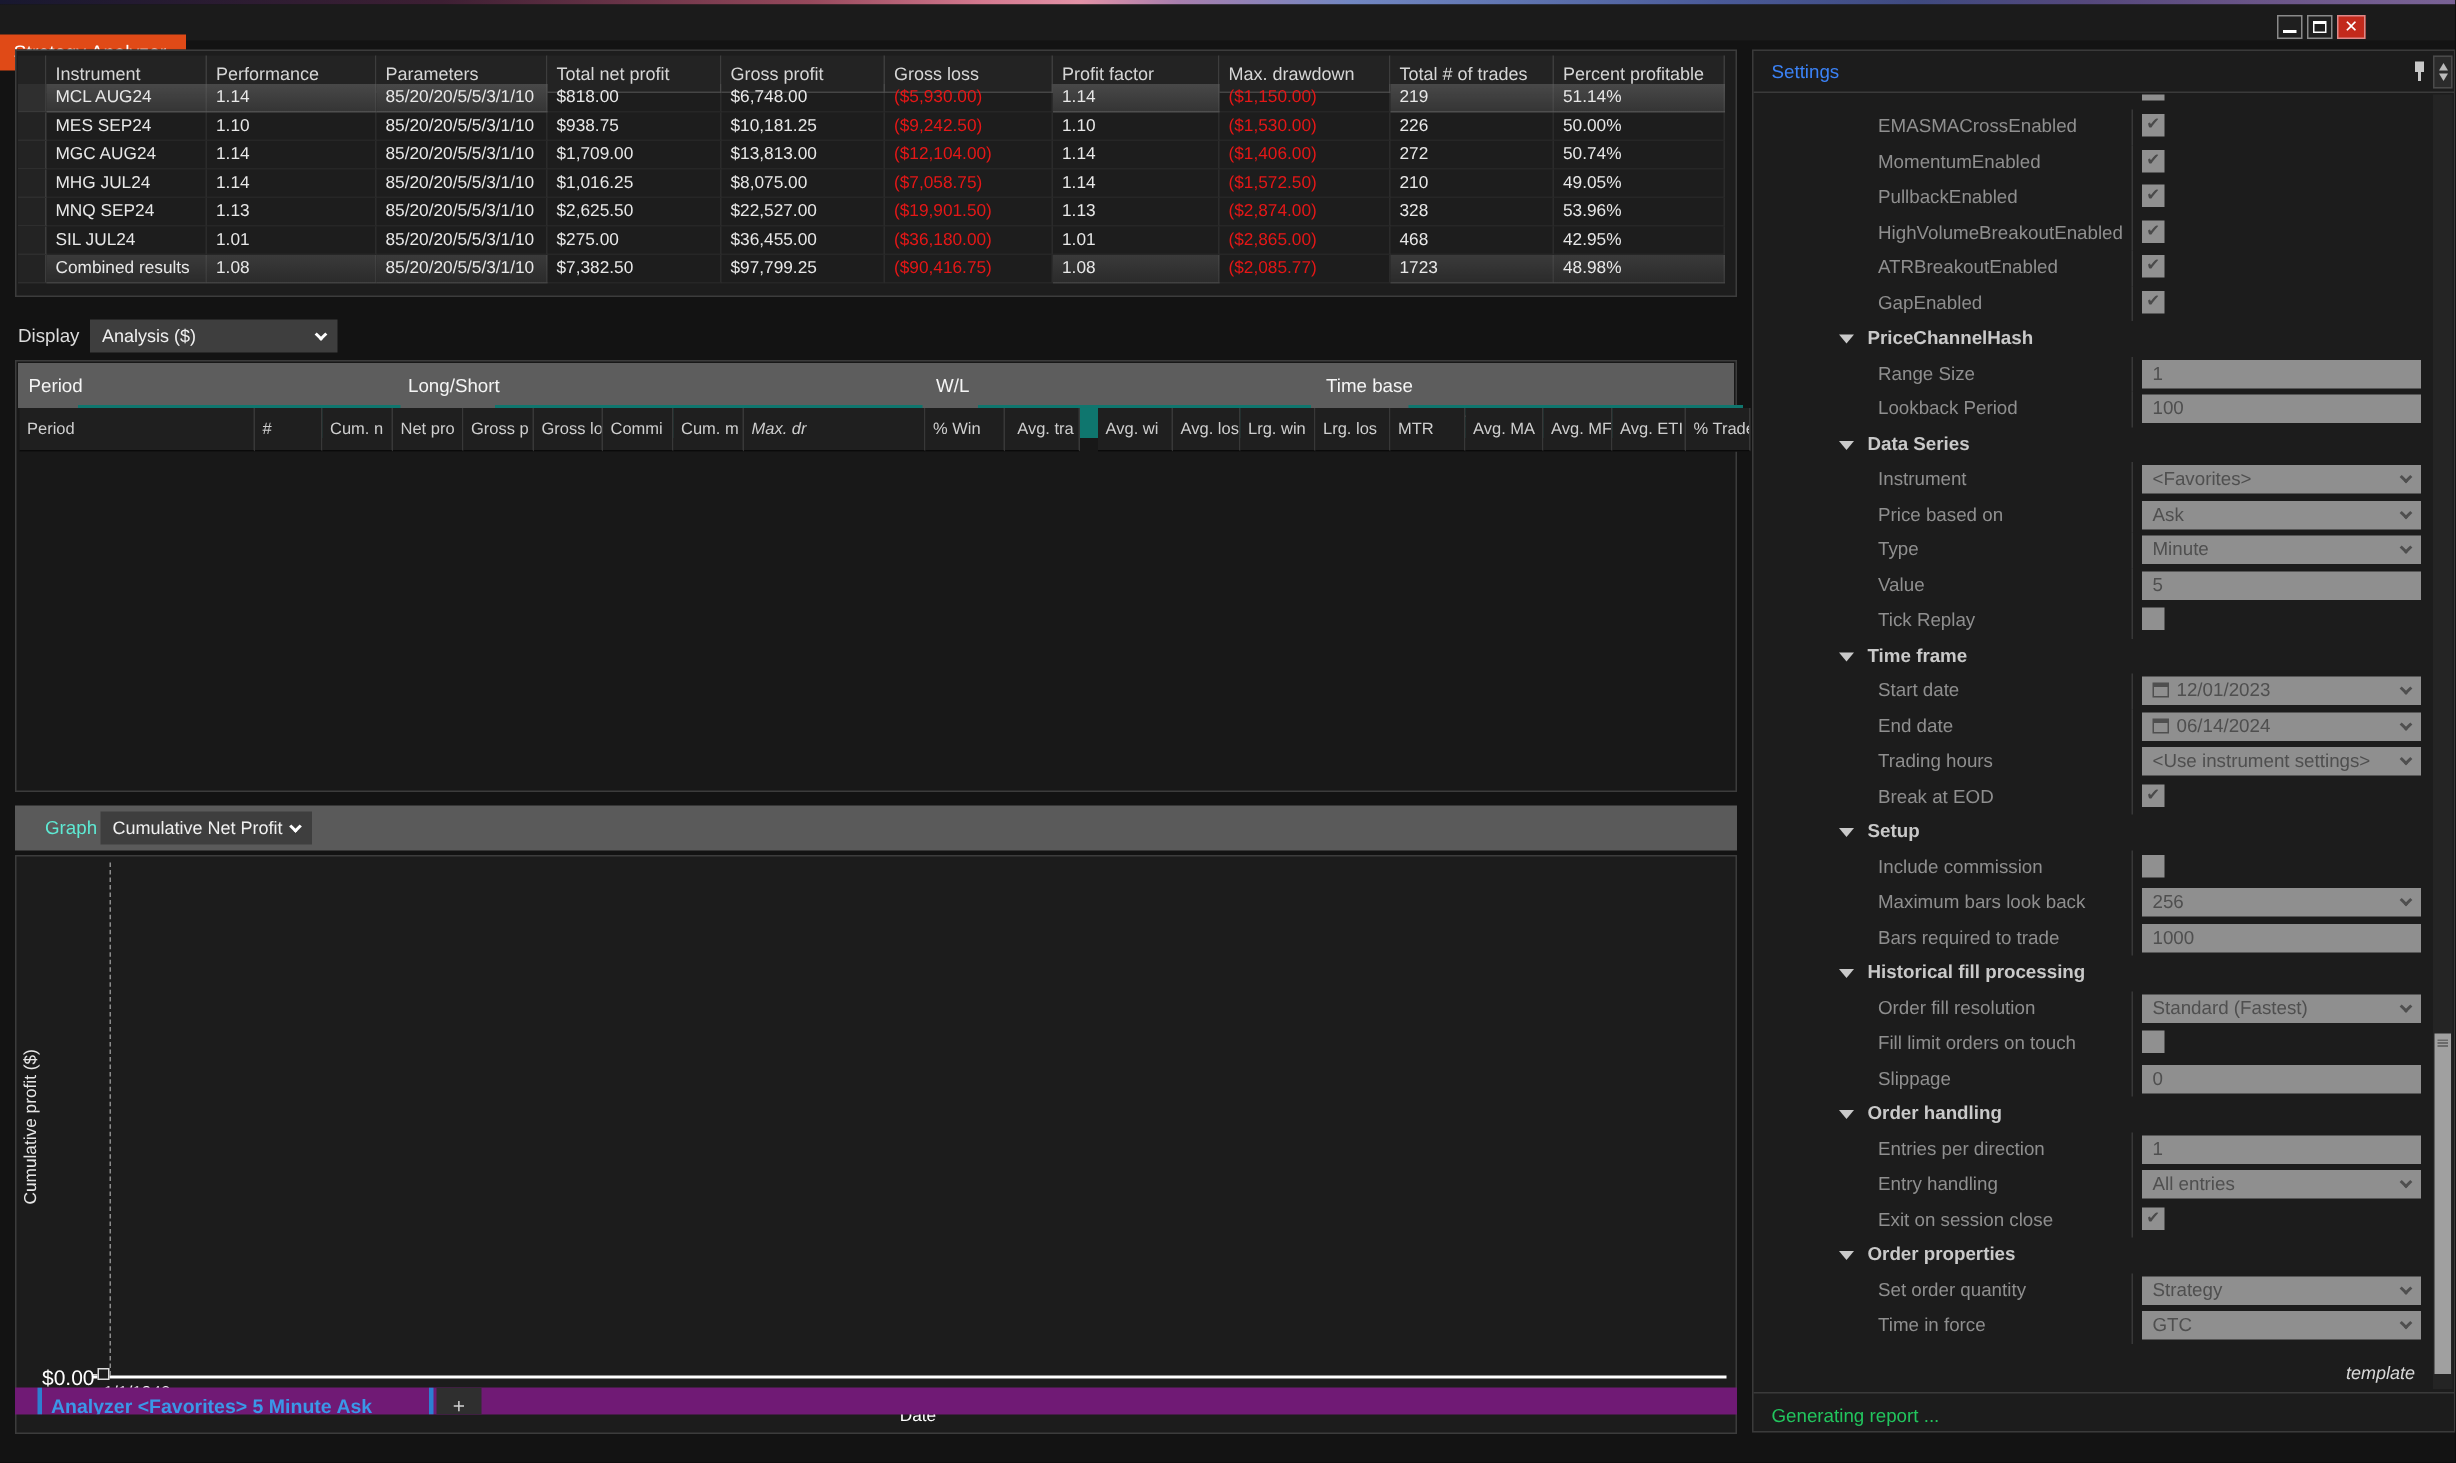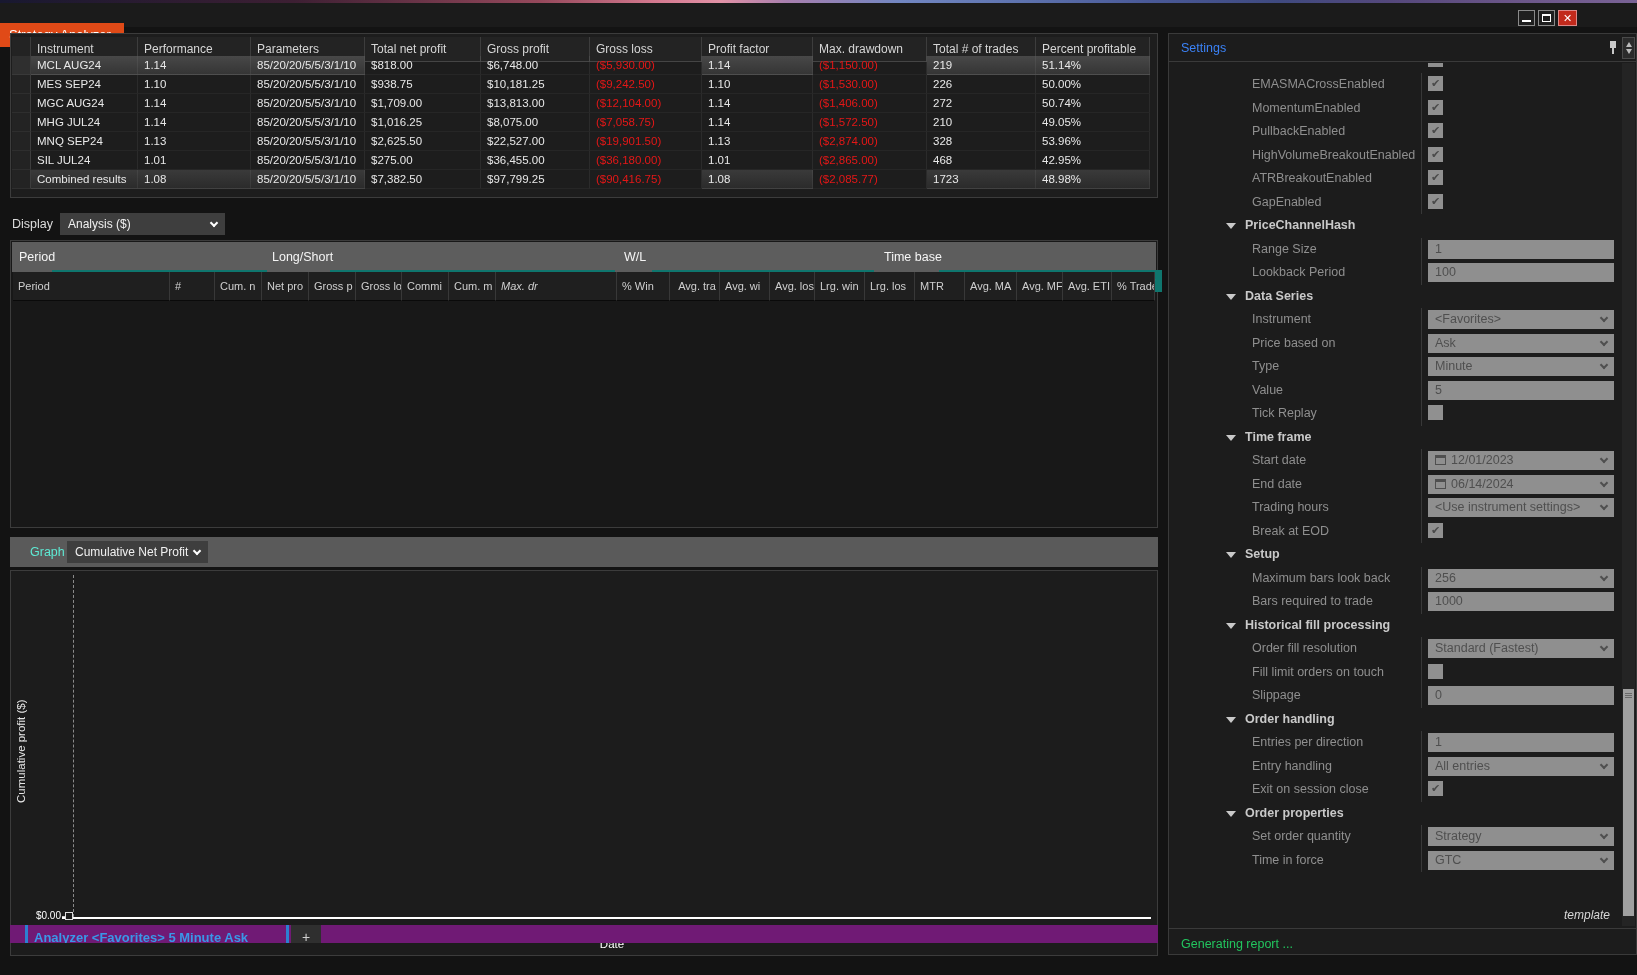--- a/index.html
+++ b/index.html
@@ -54,21 +54,21 @@
   #graphbar{position:absolute;left:10px;top:537px;width:1148px;height:30px;background:#5a5a5a;}
   #graph-label{position:absolute;left:20px;top:0;height:30px;line-height:30px;color:#5eead4;font-size:12.5px;}
   #graph-dd{left:57px;top:4px;width:141px;}
 
   
   #chart{position:absolute;left:10px;top:570px;width:1148px;height:386px;background:#1c1c1c;border:1px solid #3c3c3c;}
   #ylab{position:absolute;left:4px;top:95px;height:170px;writing-mode:vertical-rl;transform:rotate(180deg);
     color:#e6e6e6;font-size:11.5px;text-align:center;}
   #crosshair{position:absolute;left:62px;top:4px;height:342px;width:0;border-left:1px dashed #8b8b8b;}
   #axisline{position:absolute;left:51px;top:346px;width:1089px;height:2px;background:#fff;}
-  #ytick{position:absolute;left:17px;top:339px;width:33px;text-align:right;color:#fff;font-size:10px;}
+  #ytick{position:absolute;left:17px;top:339px;width:33px;text-align:right;color:#fff;font-size:14px;}
   #ytickmark{position:absolute;left:51px;top:345px;width:6px;height:1px;background:#ccc;}
   #cursorbox{position:absolute;left:54px;top:341px;width:8px;height:8px;border:1px solid #ddd;background:#1c1c1c;}
   #xtick{position:absolute;left:58px;top:352px;color:#fff;font-size:11.5px;}
   #xlab{position:absolute;left:56px;right:0;top:367px;text-align:center;color:#fff;font-size:11.5px;}
 
   
   #tabbar{position:absolute;left:10px;top:925px;width:1148px;height:18px;background:#701a75;overflow:hidden;}
   #tabedge1{position:absolute;left:15px;top:0;width:3px;height:18px;background:#2d7fd1;}
   #tabtxt{position:absolute;left:24px;top:0;width:250px;height:18px;line-height:26px;color:#3a97e8;
     font-size:13px;font-weight:bold;white-space:nowrap;overflow:hidden;}
@@ -242,21 +242,21 @@
         <div class="ph" style="width: 45px;">#</div>
         <div class="ph" style="width: 47px;">Cum. n</div>
         <div class="ph" style="width: 47px;">Net pro</div>
         <div class="ph" style="width: 47px;">Gross p</div>
         <div class="ph" style="width: 46px;">Gross lo</div>
         <div class="ph" style="width: 47px;">Commi</div>
         <div class="ph" style="width: 47px;">Cum. m</div>
         <div class="ph" style="width: 121px; font-style: italic;">Max. dr</div>
         <div class="ph" style="width: 53px;">% Win</div>
         <div class="ph" style="width: 50px; text-align: center;">Avg. tra</div>
-        <div class="ph" style="width: 50px;">Avg. wi</div>
+        <div class="ph" style="width: 50px; margin-left: 12px;">Avg. wi</div>
         <div class="ph" style="width: 45px;">Avg. los</div>
         <div class="ph" style="width: 50px;">Lrg. win</div>
         <div class="ph" style="width: 50px;">Lrg. los</div>
         <div class="ph" style="width: 50px;">MTR</div>
         <div class="ph" style="width: 52px;">Avg. MA</div>
         <div class="ph" style="width: 46px;">Avg. MF</div>
         <div class="ph" style="width: 49px;">Avg. ETI</div>
         <div class="ph" style="width: 43px;">% Trade</div>
       </div>
   </div>
@@ -406,20 +406,26 @@
         </div>
         <div class="srow item">
           <div class="slabel">Break at EOD</div>
           <div class="scontrol">
             <div class="cb">✔</div>
           </div>
         </div>
         <div class="srow group">
           <div class="garrow"></div>
           <div class="glabel">Setup</div>
+        </div>
+        <div class="srow item">
+          <div class="slabel">Include commission</div>
+          <div class="scontrol">
+            <div class="cb"></div>
+          </div>
         </div>
         <div class="srow item">
           <div class="slabel">Maximum bars look back</div>
           <div class="scontrol">
             <div class="sselect">256<div class="chevd"></div></div>
           </div>
         </div>
         <div class="srow item">
           <div class="slabel">Bars required to trade</div>
           <div class="scontrol">

